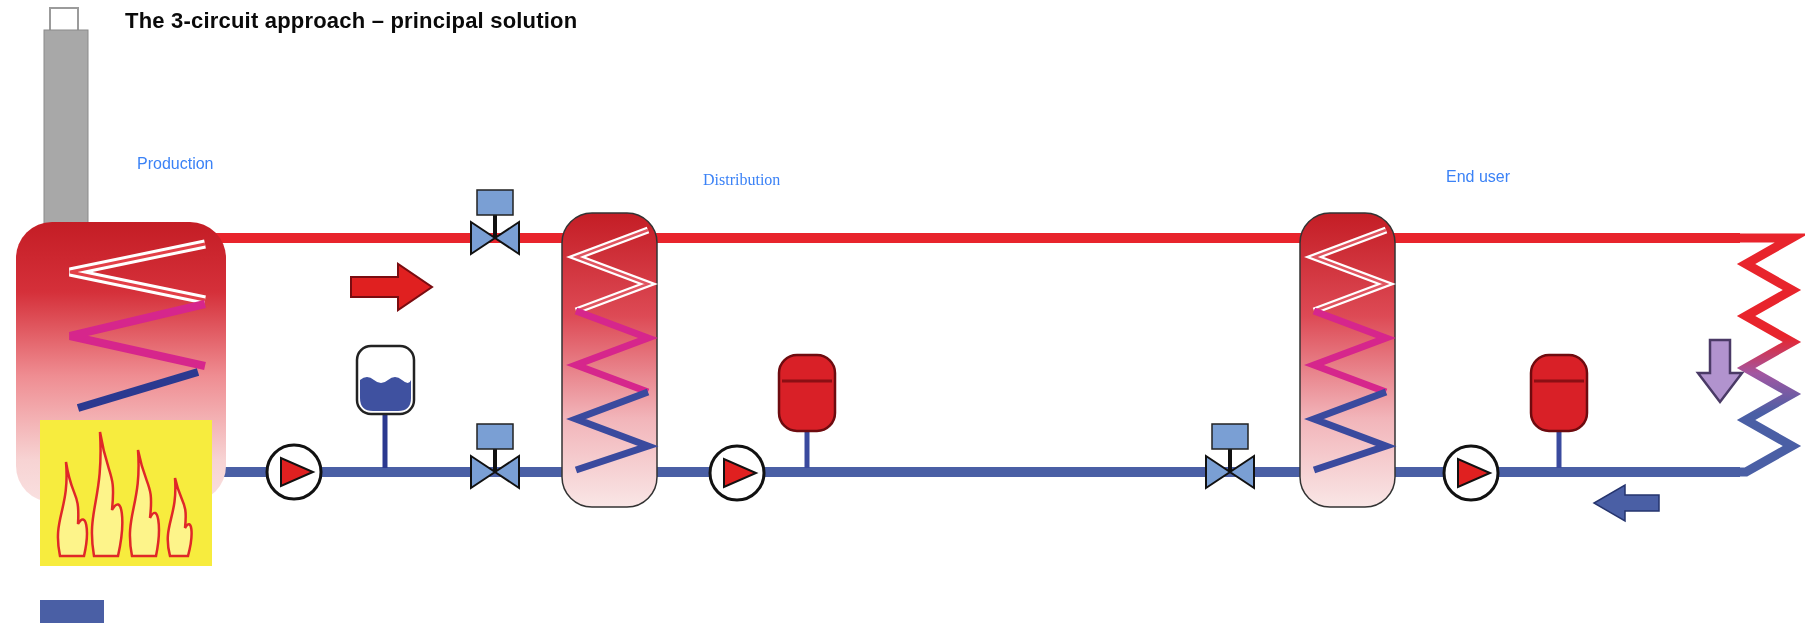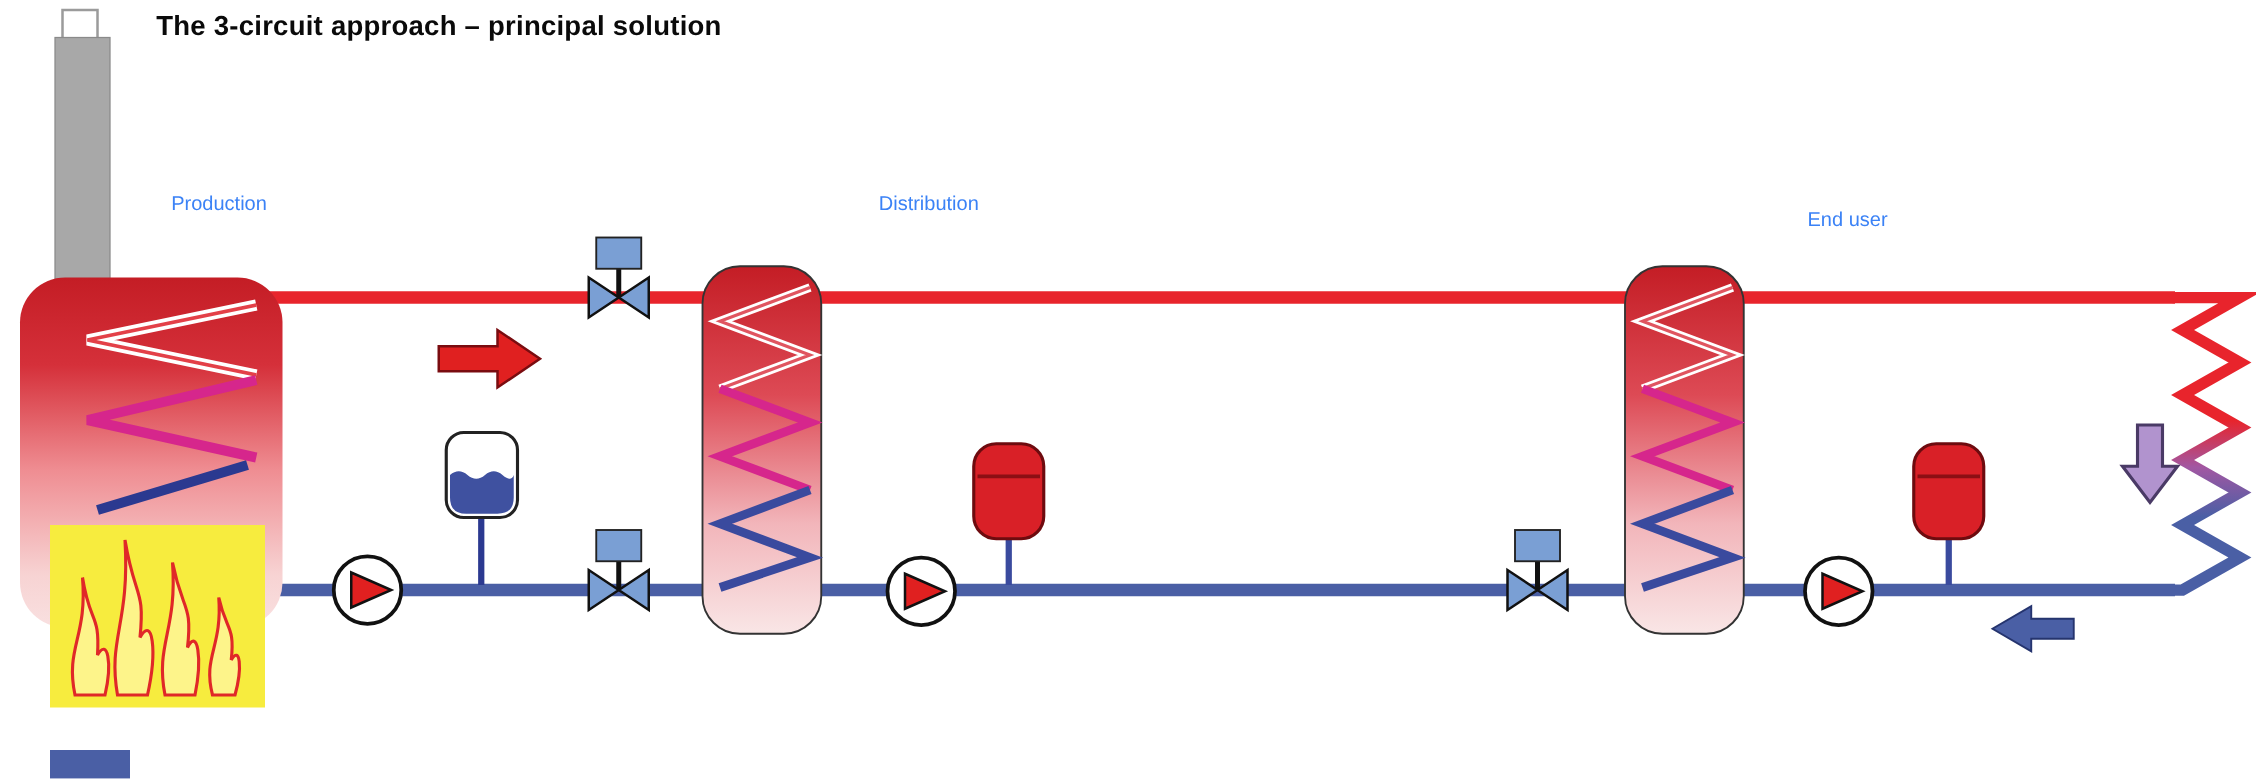--- a/index.html
+++ b/index.html
@@ -2,21 +2,21 @@
 <html><head>
 <meta charset="utf-8">
 <style>
   html,body{margin:0;padding:0;background:#ffffff;}
   body{font-family:"Liberation Sans", sans-serif;}
   .canvas{position:relative;width:1805px;height:623px;background:#ffffff;overflow:hidden;}
   .diagram-svg{position:absolute;left:0;top:0;}
   .title{position:absolute;left:125px;top:8px;font-size:22px;font-weight:700;color:#0a0a0a;letter-spacing:.2px;}
   .section-label{position:absolute;font-size:16px;color:#3b82f6;white-space:nowrap;}
   .label-production{left:137px;top:155px;}
-  .label-distribution{left:703px;top:155px;}
+  .label-distribution{left:703px;top:171px;font-family:Liberation Serif, serif;}
   .label-enduser{left:1446px;top:168px;}
 </style>
 </head>
 <body>
 
 <div class="canvas">
 
   <svg class="diagram-svg" width="1805" height="623" viewBox="0 0 1805 623">
     <defs>
       <linearGradient id="gradBoiler" x1="0" y1="0" x2="0" y2="1">

